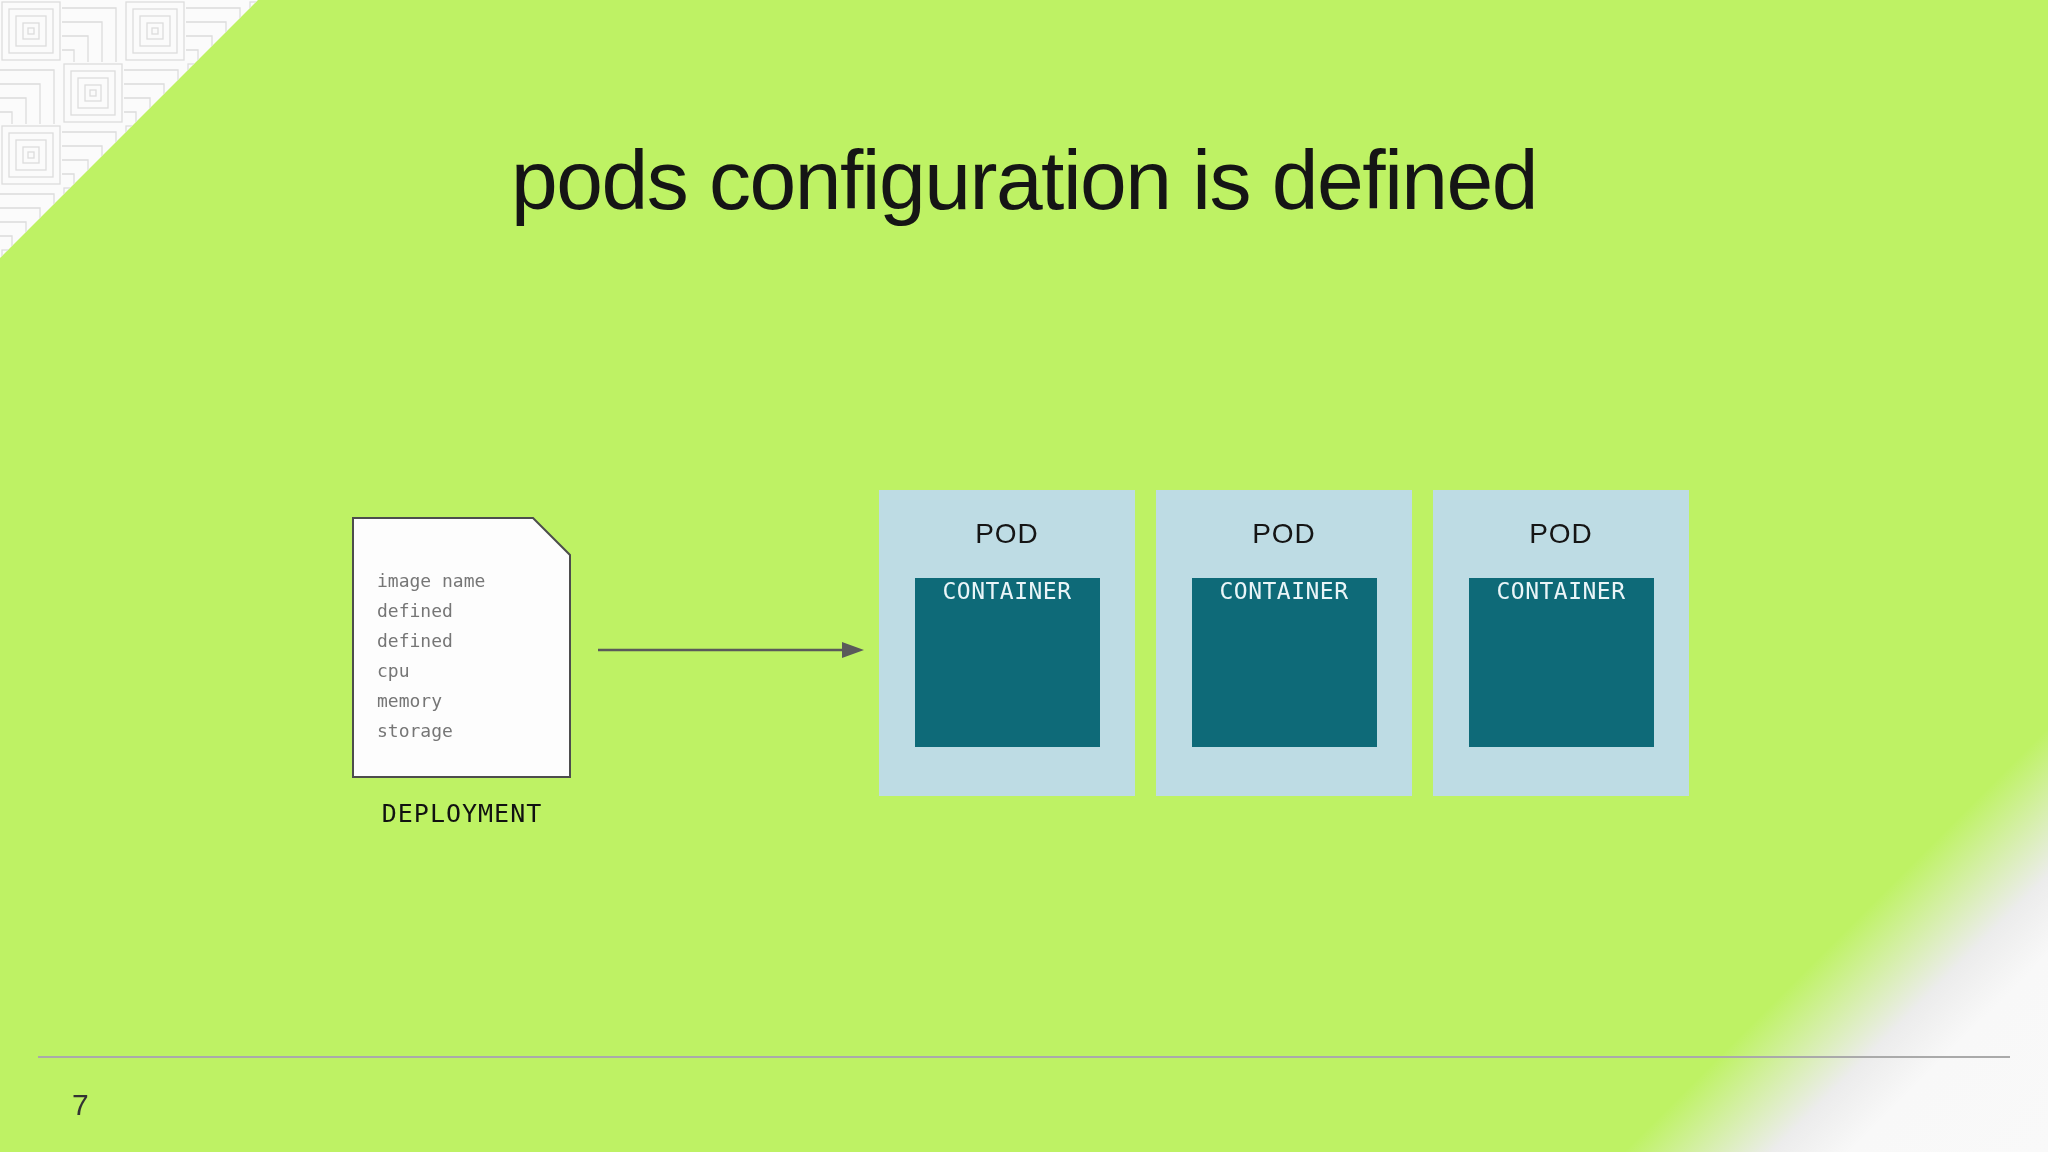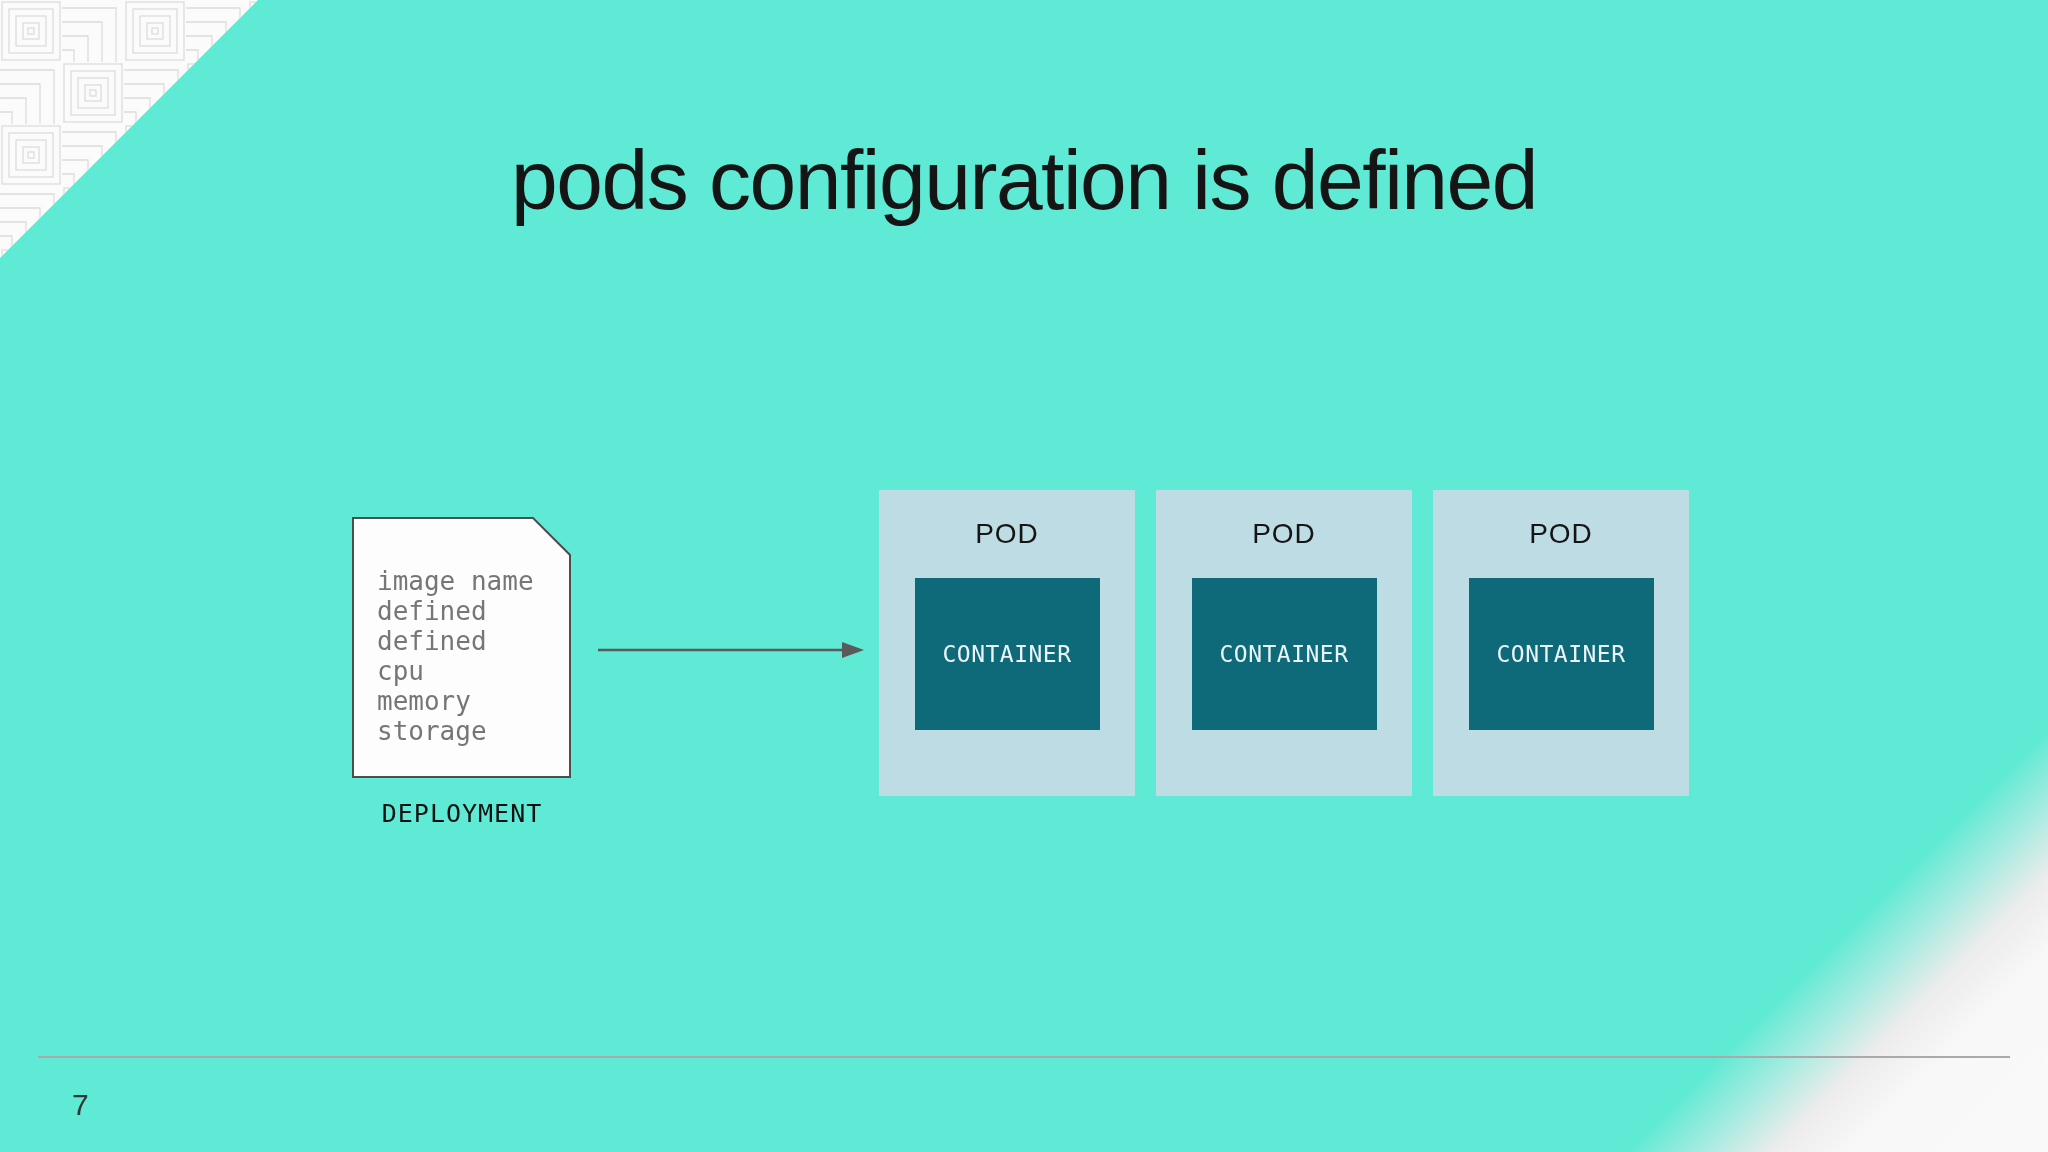--- a/index.html
+++ b/index.html
@@ -1,21 +1,21 @@
 <!DOCTYPE html>
 <html style="--pod-fill: #bedce4; --container-fill: #0e6a78; --container-text: #eaf5f8;"><head>
 <meta charset="utf-8">
 <style>
   * { margin:0; padding:0; box-sizing:border-box; }
   html,body { width:2048px; height:1152px; }
   body { font-family:"Liberation Sans", sans-serif; }
 
   .slide {
     position:relative; width:2048px; height:1152px;
-    background:#5eead4; overflow:hidden;
+    background:#bef264; overflow:hidden;
   }
 
   
   .corner-tl { position:absolute; left:0; top:0; width:270px; height:270px; pointer-events:none; }
   .corner-br {
     position:absolute; right:0; bottom:0; width:1020px; height:840px; pointer-events:none;
     background:linear-gradient(315deg,#f9f9f9 0px,#f8f8f8 140px,#ececec 195px,rgba(240,240,240,0) 300px);
   }
 
   
@@ -27,21 +27,21 @@
   .title .code {
     font-family:"DejaVu Sans Mono", monospace;
     font-size:86px; letter-spacing:-1px;
   }
 
   
   .doc-shape { position:absolute; left:352px; top:517px; }
   .doc-fields {
     position:absolute; left:377px; top:566px; width:180px;
     font-family:"DejaVu Sans Mono", monospace;
-    font-size:26px; line-height:30px; color:#767676; white-space:nowrap;
+    font-size:18px; line-height:30px; color:#767676; white-space:nowrap;
   }
   .doc-label {
     position:absolute; left:352px; top:799px; width:220px; text-align:center;
     font-family:"DejaVu Sans Mono", monospace;
     font-size:25px; color:#111; letter-spacing:1px;
   }
 
   
   .arrow { position:absolute; left:598px; top:637px; }
 
@@ -49,22 +49,22 @@
   .pods-row { position:absolute; left:879px; top:490px; display:flex; gap:21px; }
   .pod {
     width:256px; height:306px; background:var(--pod-fill,#bedce4);
     display:flex; flex-direction:column; align-items:center;
   }
   .pod-label {
     height:88px; display:flex; align-items:center; justify-content:center;
     font-size:28px; letter-spacing:1px; color:#151515;
   }
   .container-box {
-    width:185px; height:152px; background:var(--container-fill,#0e6a78);
-    display:flex; align-items:center; justify-content:center;
+    width:185px; height:169px; background:var(--container-fill,#0e6a78);
+    display:flex; align-items:flex-start; justify-content:center;
   }
   .container-label {
     font-family:"DejaVu Sans Mono", monospace;
     font-size:23px; letter-spacing:0.5px; color:var(--container-text,#eaf5f8);
   }
 
   
   .footer-divider {
     position:absolute; left:38px; top:1056px; width:1972px; height:0;
     border-top:2px solid #aaa; z-index:3;

